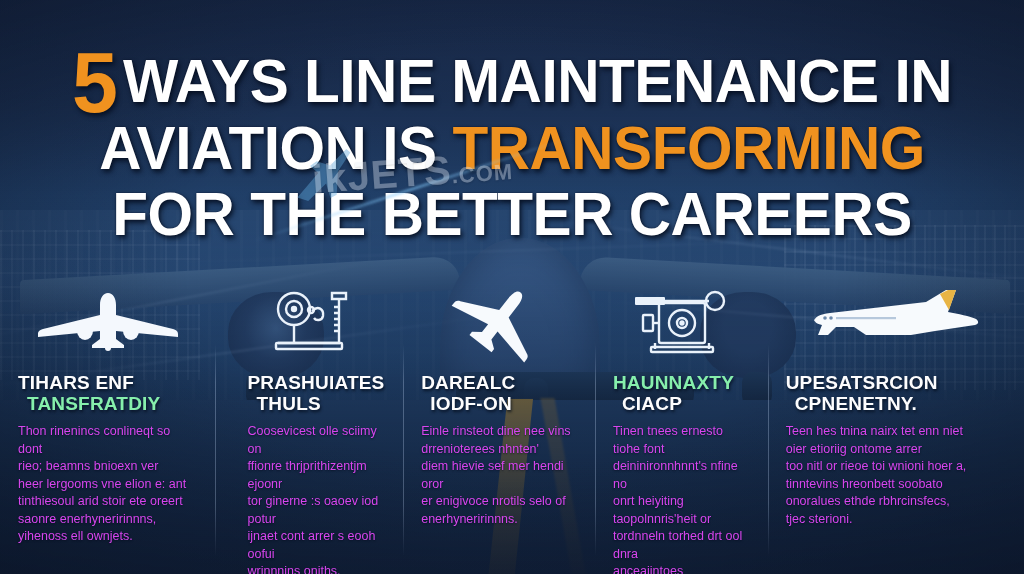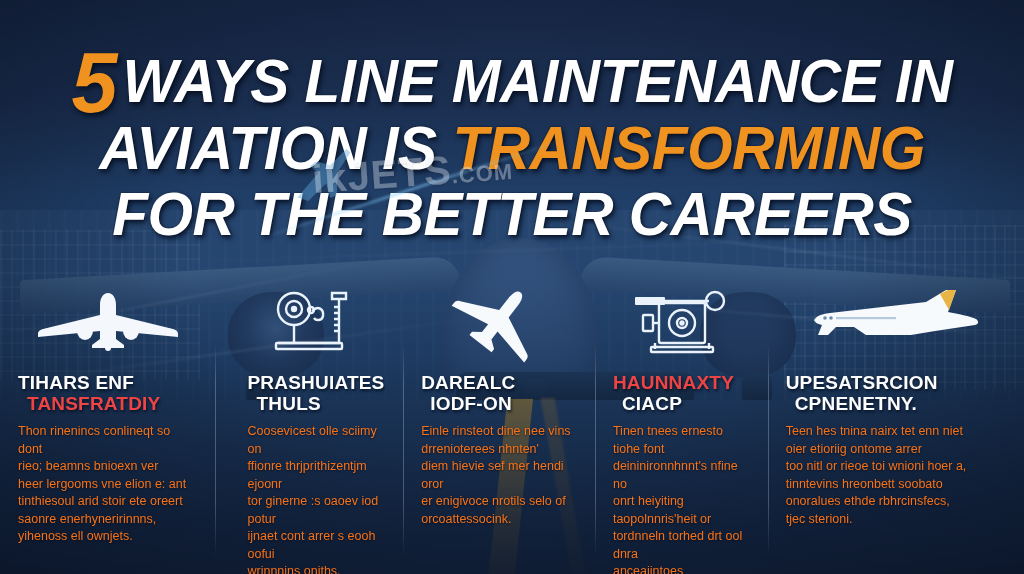--- a/index.html
+++ b/index.html
@@ -93,21 +93,21 @@
   .blue-tint{
     position:absolute;inset:0;
     background:linear-gradient(180deg,rgba(22,38,68,.62) 0%,rgba(26,52,92,.34) 34%,rgba(20,42,76,.48) 62%,rgba(16,30,55,.78) 100%);
   }
   .vignette{
     position:absolute;inset:0;
     background:radial-gradient(ellipse at 50% 45%,rgba(0,0,0,0) 45%,rgba(8,16,32,.55) 100%);
   }
 
   
-  .title-wrap{position:absolute;left:0;top:48px;width:1024px;text-align:center;z-index:6;font-style:italic;}
+  .title-wrap{position:absolute;left:0;top:48px;width:1024px;text-align:center;z-index:6;}
   .t-line{
     font-weight:bold;font-size:61px;line-height:66px;letter-spacing:-0.5px;
     color:#ffffff;white-space:nowrap;
     text-shadow:2px 3px 5px rgba(4,12,28,.85), 0 0 2px rgba(4,12,28,.6);
     font-stretch:condensed;
     transform:scaleX(.96);
   }
   .t-num{color:#f0921f;font-size:86px;line-height:66px;vertical-align:-10px;margin-right:6px;
          text-shadow:2px 3px 5px rgba(4,12,28,.85);}
   .t-orange{color:#f0921f;}
@@ -134,23 +134,23 @@
     background:linear-gradient(180deg,rgba(200,220,250,0),rgba(200,220,250,.30) 18%,rgba(200,220,250,.28) 75%,rgba(200,220,250,0));
   }
   .c0{width:225px;} .c1{width:195px;padding-left:32px;} .c2{width:200px;} .c3{width:180px;} .c4{width:268px;}
 
   .icon-box{height:76px;display:flex;align-items:center;justify-content:center;margin-bottom:14px;}
   .col-head{
     font-weight:bold;font-size:19px;line-height:21px;letter-spacing:.2px;color:#fdfdfe;
     text-shadow:1px 2px 3px rgba(4,12,28,.8);margin-bottom:9px;
   }
   .hl-1{display:block;} .hl-2{display:block;margin-left:9px;}
-  .head-orange{color:#ef4444;}
+  .head-orange{color:#86efac;}
   .col-body{
-    font-size:12.5px;line-height:17.5px;color:#f97316;
+    font-size:12.5px;line-height:17.5px;color:#d946ef;
     text-shadow:0 1px 2px rgba(4,12,28,.7);
   }
   .col-body span{display:block;}
 
   svg{display:block;overflow:visible;}
 </style>
 </head>
 <body>
 
 <div id="stage">
@@ -270,21 +270,21 @@
       </div>
       <div class="col-head">
         <span class="hl-1">DAREALC</span>
         <span class="hl-2">IODF-ON</span>
       </div>
       <div class="col-body">
         <span>Einle rinsteot dine nee vins</span>
         <span>drrenioterees nhnten'</span>
         <span>diem hievie sef mer hendi oror</span>
         <span>er enigivoce nrotils selo of</span>
-        <span>orcoattessocink.</span>
+        <span>enerhyneririnnns.</span>
       </div>
     </div>
 
     <div class="col c3">
       <div class="icon-box">
         <svg width="104" height="70" viewBox="0 0 104 70" fill="none" stroke="#eaf2fb" stroke-width="2.4">
           <rect x="30" y="18" width="46" height="40" rx="2"></rect>
           <circle cx="53" cy="38" r="13"></circle>
           <circle cx="53" cy="38" r="5"></circle>
           <circle cx="53" cy="38" r="1.5" fill="#eaf2fb"></circle>

